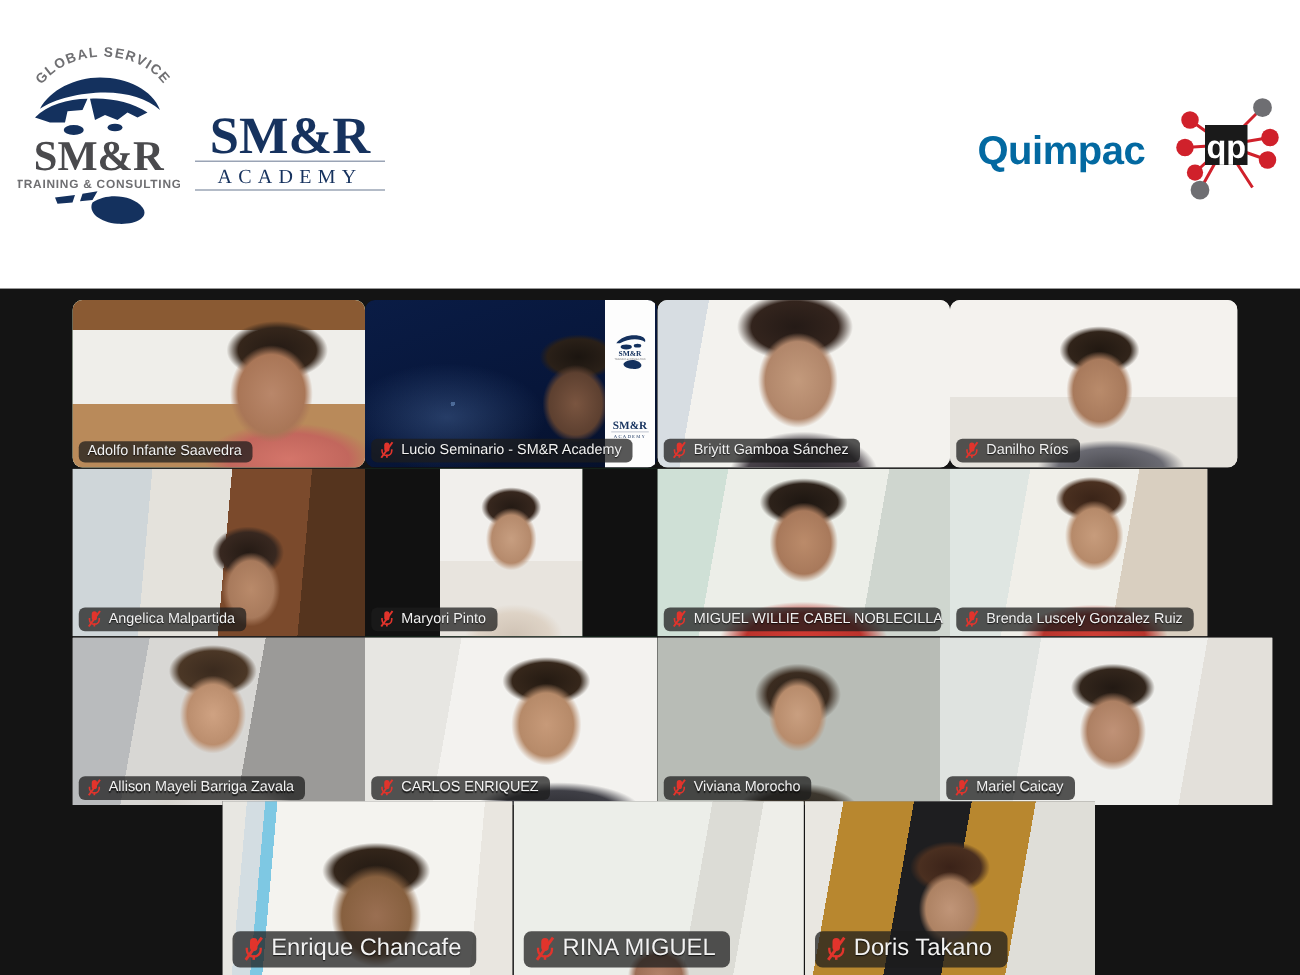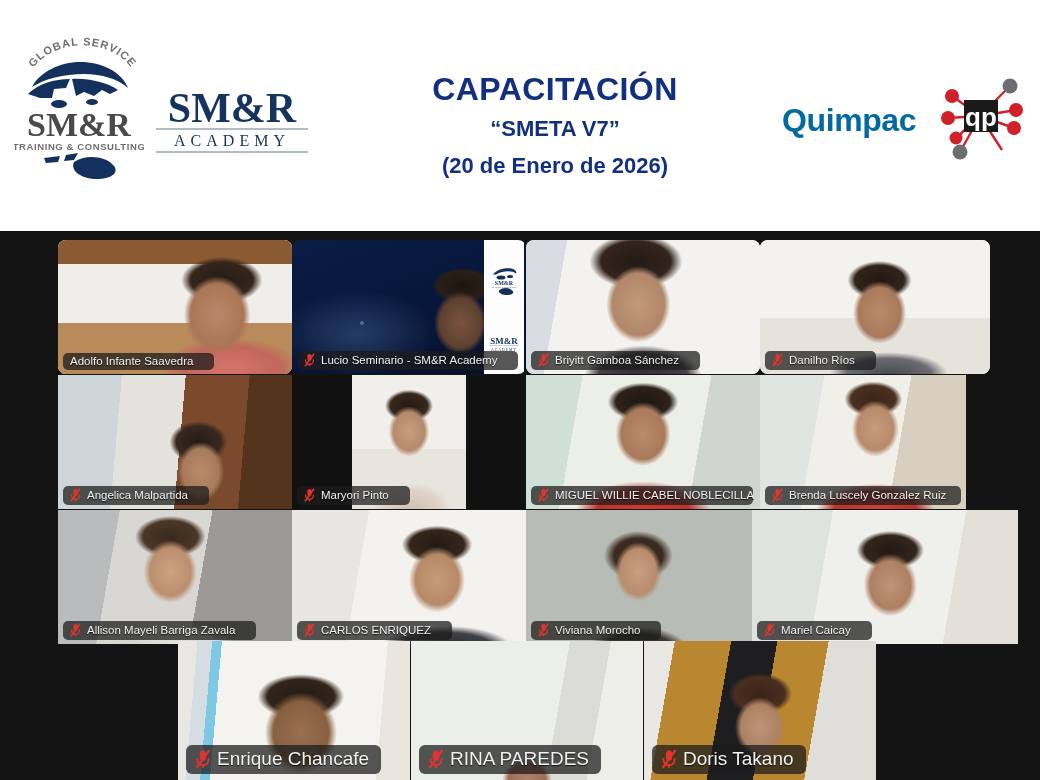--- a/index.html
+++ b/index.html
@@ -56,21 +56,21 @@
   }
   .tile .vid { position:absolute; inset:0; overflow:hidden; }
   .tile.r1 { border-radius:8px; }
   .tile.active { box-shadow:inset 0 0 0 2px #9fe6a8; border-radius:8px; }
 
   .namebar {
     position:absolute; left:5px; bottom:4px;
     display:flex; align-items:center; gap:6px;
     background:rgba(28,28,28,.74);
     border-radius:5px;
-    padding:2px 21px 3px 7px;
+    padding:2px 9px 3px 7px;
     max-width:95%;
   }
   .namebar .nm {
     color:#f2f2f2; font-size:11.5px; white-space:nowrap;
     text-shadow:0 1px 1px rgba(0,0,0,.8);
   }
   .big .namebar { left:8px; bottom:6px; padding:3px 12px 4px 9px; border-radius:6px; }
   .big .namebar .nm { font-size:19px; }
 
   .micoff { width:11px; height:14px; flex:0 0 auto; }
@@ -194,25 +194,20 @@
 
     <div class="logo-smr-academy">
       <svg viewBox="0 0 168 72" width="168" height="72">
         <text x="84" y="40" text-anchor="middle" font-family="Liberation Serif, serif" font-size="42" font-weight="bold" fill="#16325e">SM&amp;R</text>
         <line x1="8" y1="47" x2="160" y2="47" stroke="#9aa4b5" stroke-width="1.3"></line>
         <text x="84" y="64" text-anchor="middle" font-family="Liberation Serif, serif" font-size="16" fill="#16325e" letter-spacing="5">ACADEMY</text>
         <line x1="8" y1="70" x2="160" y2="70" stroke="#9aa4b5" stroke-width="1.3"></line>
       </svg>
     </div>
 
-    <div class="title-block">
-      <div class="title-main">CAPACITACIÓN</div>
-      <div class="title-sub">“SMETA V7”</div>
-      <div class="title-date">(20 de Enero de 2026)</div>
-    </div>
 
     <div class="logo-quimpac">
       <div class="quimpac-word">Quimpac</div>
       <svg class="quimpac-mark" viewBox="0 0 100 100">
         <g stroke="#d0212b" stroke-width="2.4" fill="none">
           <path d="M50 50 L22 30 M50 50 L18 52 M50 50 L26 72 M50 50 L80 20 M50 50 L86 44 M50 50 L84 62 M50 50 L30 86 M50 50 L72 84"></path>
         </g>
         <g fill="#d0212b">
           <circle cx="22" cy="30" r="7"></circle>
             <circle cx="18" cy="52" r="7"></circle>
@@ -442,21 +437,21 @@
       <div class="vid p-rina"></div>
       <div class="namebar">
         <svg class="micoff" viewBox="0 0 11 14">
           <g fill="#e2342c">
               <rect x="3.4" y="1" width="4.2" height="7.2" rx="2.1"></rect>
               <path d="M1.6 6.4v1.1a3.9 3.9 0 0 0 7.8 0V6.4" fill="none" stroke="#e2342c" stroke-width="1.3"></path>
               <rect x="4.8" y="10.6" width="1.4" height="2.6"></rect>
             </g>
           <line x1="1" y1="13.2" x2="10" y2="0.8" stroke="#e2342c" stroke-width="1.6"></line>
         </svg>
-        <span class="nm">RINA PAREDES</span>
+        <span class="nm">RINA MIGUEL</span>
       </div>
     </div>
 
     <div class="tile big" style="left:644px;top:410px;width:232px;height:139px;">
       <div class="vid p-doris"></div>
       <div class="namebar">
         <svg class="micoff" viewBox="0 0 11 14">
           <g fill="#e2342c">
               <rect x="3.4" y="1" width="4.2" height="7.2" rx="2.1"></rect>
               <path d="M1.6 6.4v1.1a3.9 3.9 0 0 0 7.8 0V6.4" fill="none" stroke="#e2342c" stroke-width="1.3"></path>

